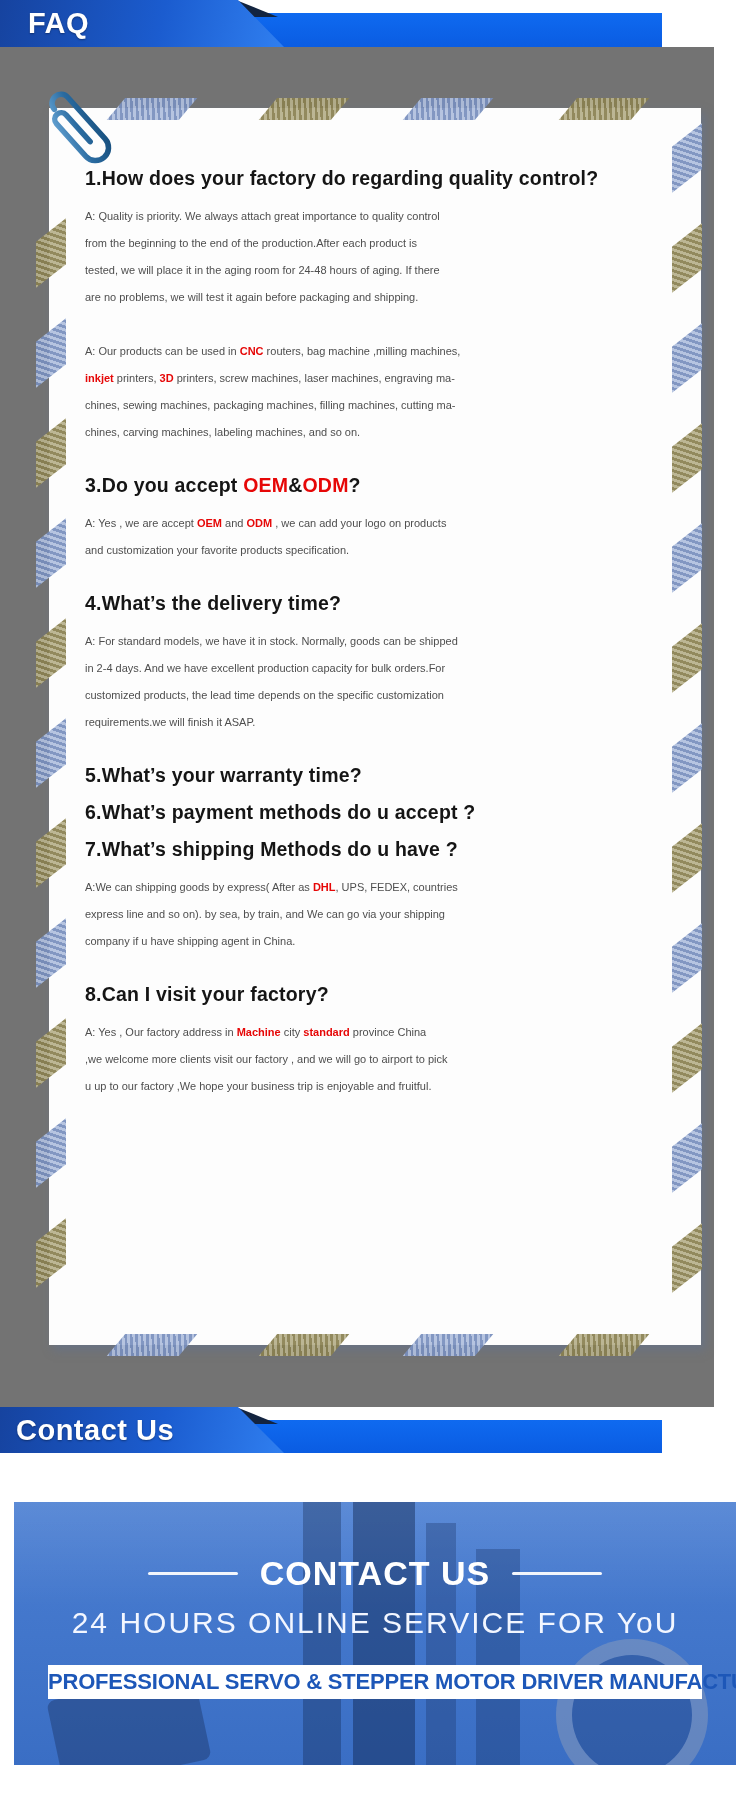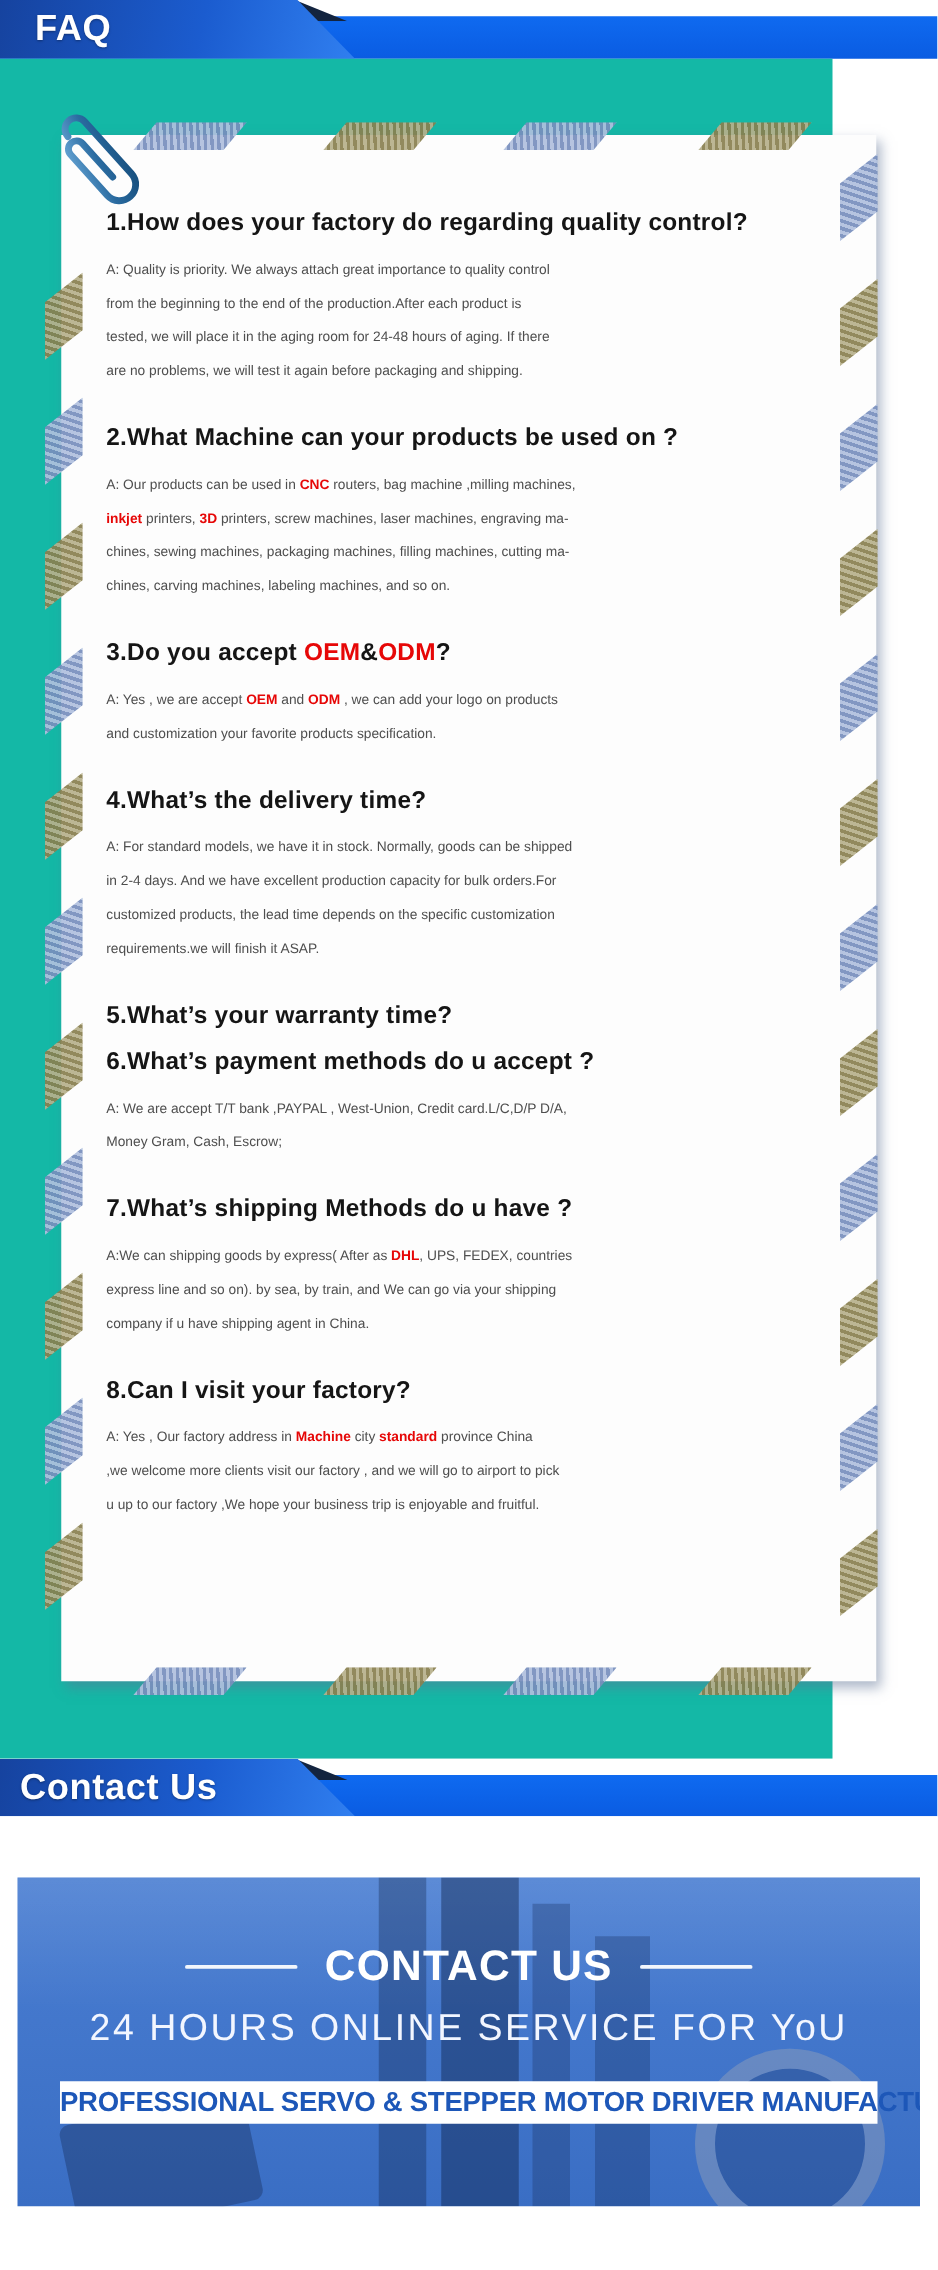--- a/index.html
+++ b/index.html
@@ -1,38 +1,38 @@
 <!DOCTYPE html>
 <html><head>
 <meta charset="utf-8">
 <style>
   html,body{margin:0;padding:0;}
   body{
     width:750px;height:1816px;position:relative;overflow:hidden;
     font-family:"Liberation Sans",sans-serif;background:#ffffff;
   }
   
-  .banner{position:relative;width:750px;background:#ffffff;}
+  .banner{position:relative;width:662px;background:#ffffff;}
   .banner-faq{height:47px;}
   .banner-contact{height:46px;}
   .banner .bar{position:absolute;left:0;right:0;top:13px;bottom:0;
     background:linear-gradient(180deg,#0f6af0,#0a5ce2);}
   .banner .fold{position:absolute;left:236px;top:0;width:42px;height:17px;
     background:#13243f;clip-path:polygon(0 0,100% 100%,0 100%);}
   .banner .ribbon{position:absolute;left:0;top:0;width:292px;height:100%;
     clip-path:polygon(0 0,238px 0,284px 100%,0 100%);
     background:linear-gradient(102deg,#16439f 0%,#1b5ccf 55%,#3181f2 100%);
     display:flex;align-items:center;}
   .banner .ribbon .ribbon-label{color:#ffffff;font-weight:700;font-size:29px;
     letter-spacing:.5px;text-shadow:0 1px 2px rgba(0,0,0,.35);}
   .banner-faq .ribbon-label{padding-left:28px;}
   .banner-contact .ribbon-label{padding-left:16px;}
 
   
-  .faq-section{position:relative;width:666px;height:1360px;background:#14b8a6;}
+  .faq-section{position:relative;width:666px;height:1360px;background:#737373;padding-left:48px;}
   .paper{position:absolute;left:49px;top:61px;width:652px;height:1237px;
     background:#fdfdfd;box-shadow:4px 5px 9px rgba(96,116,150,.5);}
   .paper-content{padding:58px 0 0 36px;}
   .faq-question{font-size:19.5px;line-height:24px;font-weight:700;color:#151515;
     margin:0 0 13px 0;letter-spacing:.2px;}
   .faq-answer{font-size:11px;line-height:27px;color:#4e4e4e;margin:0 0 27px 0;
     white-space:pre;}
   .red{color:#e60707;font-weight:700;}
 
   
@@ -82,37 +82,34 @@
 </div>
 
 <div class="faq-section">
   <div class="paper">
     <div class="paper-content">
         <h3 class="faq-question"><span>1.How does your factory do regarding quality control?</span></h3>
         <div class="faq-answer"><span>A: Quality is priority. We always attach great importance to quality control
 from the beginning to the end of the production.After each product is
 tested, we will place it in the aging room for 24-48 hours of aging. If there
 are no problems, we will test it again before packaging and shipping.</span></div>
-        <h3 class="faq-question"><span>2.What Machine can your products be used on ?</span></h3>
         <div class="faq-answer"><span>A: Our products can be used in </span><span class="red">CNC</span><span> routers, bag machine ,milling machines,
 </span><span class="red">inkjet</span><span> printers, </span><span class="red">3D</span><span> printers, screw machines, laser machines, engraving ma-
 chines, sewing machines, packaging machines, filling machines, cutting ma-
 chines, carving machines, labeling machines, and so on.</span></div>
         <h3 class="faq-question"><span>3.Do you accept </span><span class="red">OEM</span><span>&amp;</span><span class="red">ODM</span><span>?</span></h3>
         <div class="faq-answer"><span>A: Yes , we are accept </span><span class="red">OEM</span><span> and </span><span class="red">ODM</span><span> , we can add your logo on products
 and customization your favorite products specification.</span></div>
         <h3 class="faq-question"><span>4.What’s the delivery time?</span></h3>
         <div class="faq-answer"><span>A: For standard models, we have it in stock. Normally, goods can be shipped
 in 2-4 days. And we have excellent production capacity for bulk orders.For
 customized products, the lead time depends on the specific customization
 requirements.we will finish it ASAP.</span></div>
         <h3 class="faq-question"><span>5.What’s your warranty time?</span></h3>
         <h3 class="faq-question"><span>6.What’s payment methods do u accept ?</span></h3>
-        <div class="faq-answer"><span>A: We are accept T/T bank ,PAYPAL , West-Union, Credit card.L/C,D/P D/A,
-Money Gram, Cash, Escrow;</span></div>
         <h3 class="faq-question"><span>7.What’s shipping Methods do u have ?</span></h3>
         <div class="faq-answer"><span>A:We can shipping goods by express( After as </span><span class="red">DHL</span><span>, UPS, FEDEX, countries
 express line and so on). by sea, by train, and We can go via your shipping
 company if u have shipping agent in China.</span></div>
         <h3 class="faq-question"><span>8.Can I visit your factory?</span></h3>
         <div class="faq-answer"><span>A: Yes , Our factory address in </span><span class="red">Machine</span><span> city </span><span class="red">standard</span><span> province China
 ,we welcome more clients visit our factory , and we will go to airport to pick
 u up to our factory ,We hope your business trip is enjoyable and fruitful.</span></div>
       </div>
   </div>

